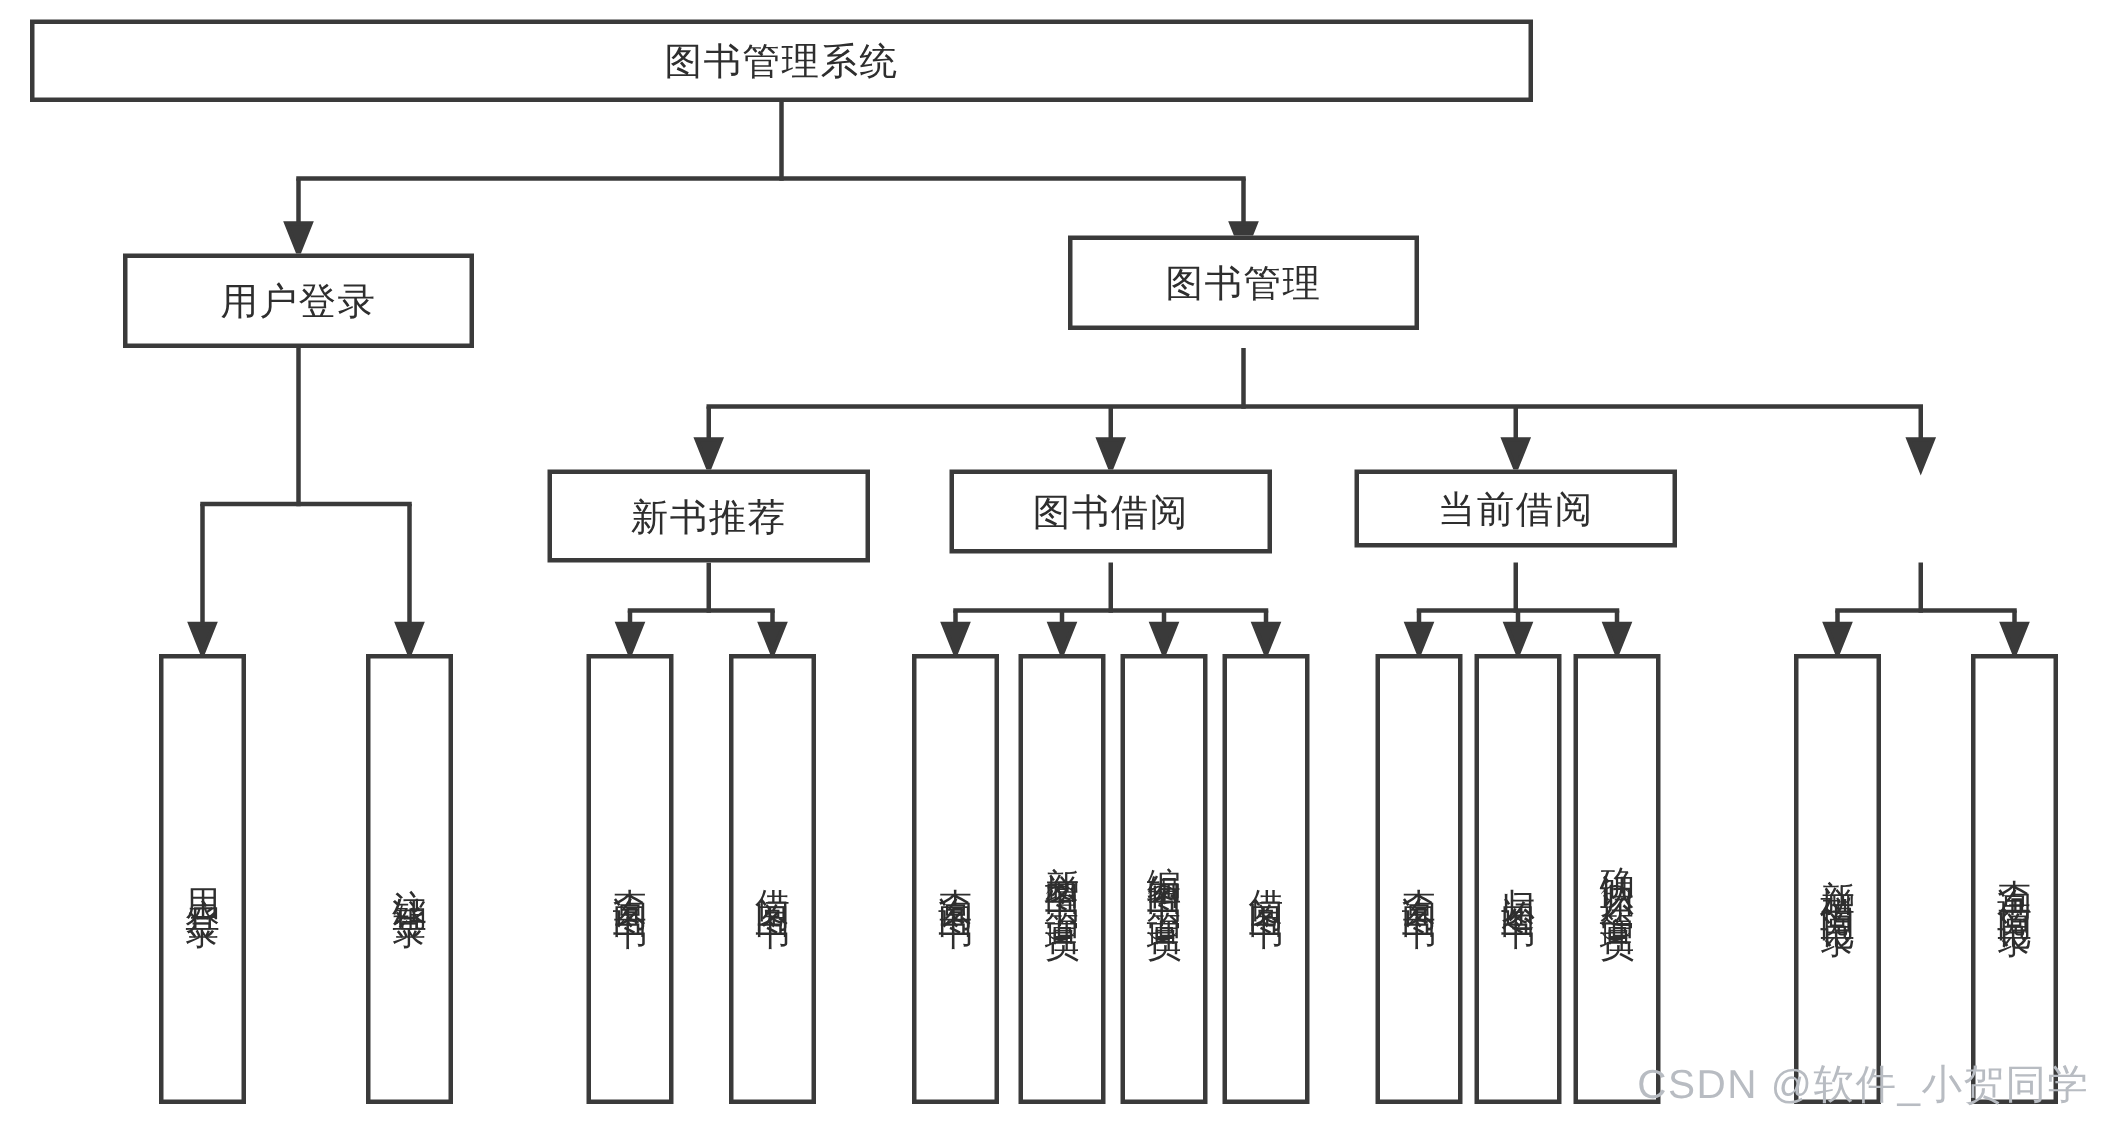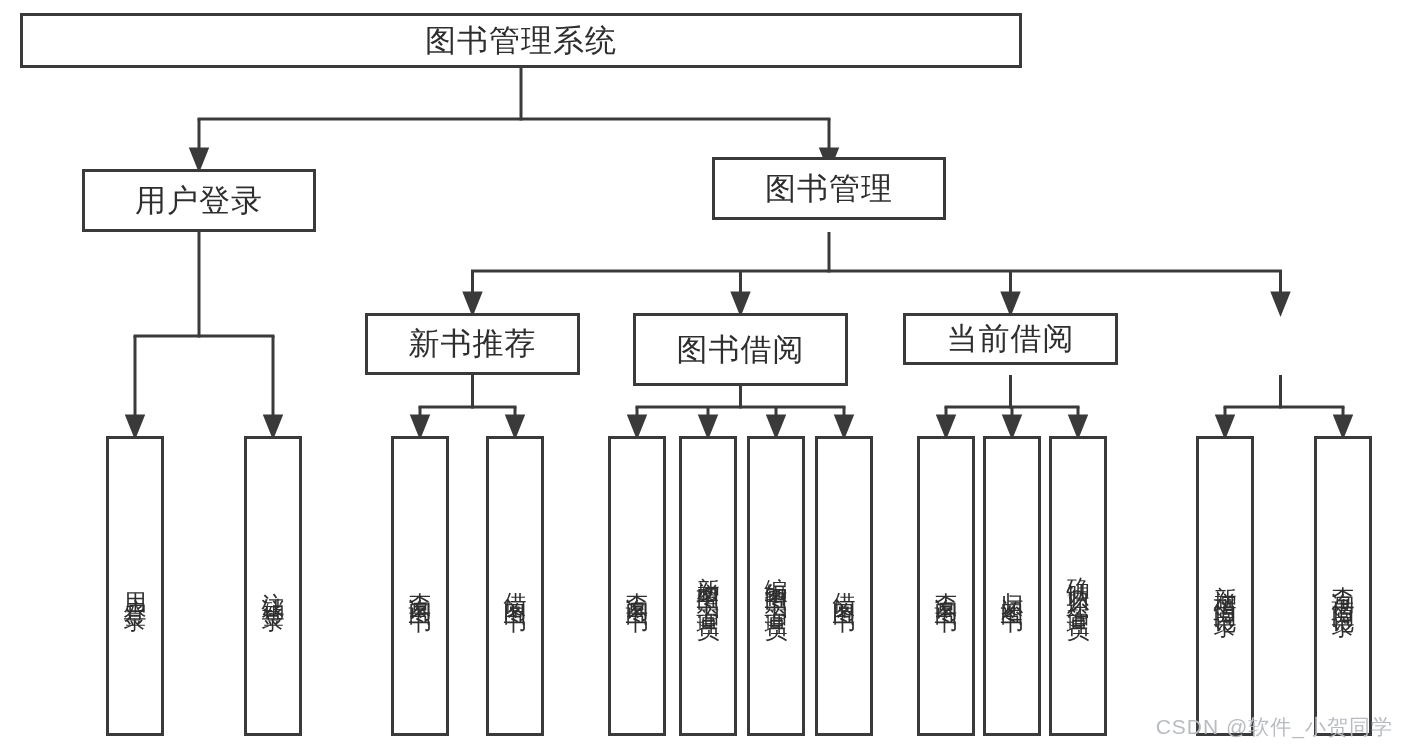--- a/index.html
+++ b/index.html
@@ -5,30 +5,30 @@
   html,body{margin:0;padding:0;background:#ffffff;}
   #stage{
     position:relative;width:1405px;height:747px;background:#ffffff;overflow:hidden;
     font-family:"Liberation Sans","DejaVu Sans",sans-serif;color:#2e2e2e;
   }
   #wires{position:absolute;left:0;top:0;width:1405px;height:747px;}
   .box{
     position:absolute;box-sizing:border-box;background:#ffffff;
     border:3px solid #3a3a3a;
     display:flex;align-items:center;justify-content:center;
-    font-size:31px;letter-spacing:1px;color:#2e2e2e;text-align:center;
+    font-size:25px;letter-spacing:1px;color:#2e2e2e;text-align:center;
   }
   .vbox{
     writing-mode:vertical-rl;
     font-size:23px;letter-spacing:6px;line-height:1;
     padding:6px 0;
   }
   .watermark{
     position:absolute;right:12px;bottom:6px;
-    font-size:21px;letter-spacing:1px;color:#b8bcc2;white-space:nowrap;
+    font-size:27px;letter-spacing:1px;color:#b8bcc2;white-space:nowrap;
   }
 </style>
 </head>
 <body>
 
 <div id="stage">
 
   <svg id="wires" viewBox="0 0 1405 747" xmlns="http://www.w3.org/2000/svg">
     <g stroke="#3a3a3a" stroke-width="3" fill="#3a3a3a">
 
@@ -100,21 +100,21 @@
   <div class="box" style="left:82px;top:169px;width:234px;height:63px;">
     <span>用户登录</span>
   </div>
   <div class="box" style="left:712px;top:157px;width:234px;height:63px;">
     <span>图书管理</span>
   </div>
 
   <div class="box" style="left:365px;top:313px;width:215px;height:62px;justify-content:center;">
     <span>新书推荐</span>
   </div>
-  <div class="box" style="left:633px;top:313px;width:215px;height:73px;">
+  <div class="box" style="left:633px;top:313px;width:215px;height:56px;">
     <span>图书借阅</span>
   </div>
   <div class="box" style="left:903px;top:313px;width:215px;height:52px;">
     <span>当前借阅</span>
   </div>
 
   <div class="box vbox" style="left:106px;top:436px;width:58px;height:300px;">
     <span>用户登录</span>
   </div>
   <div class="box vbox" style="left:244px;top:436px;width:58px;height:300px;">

